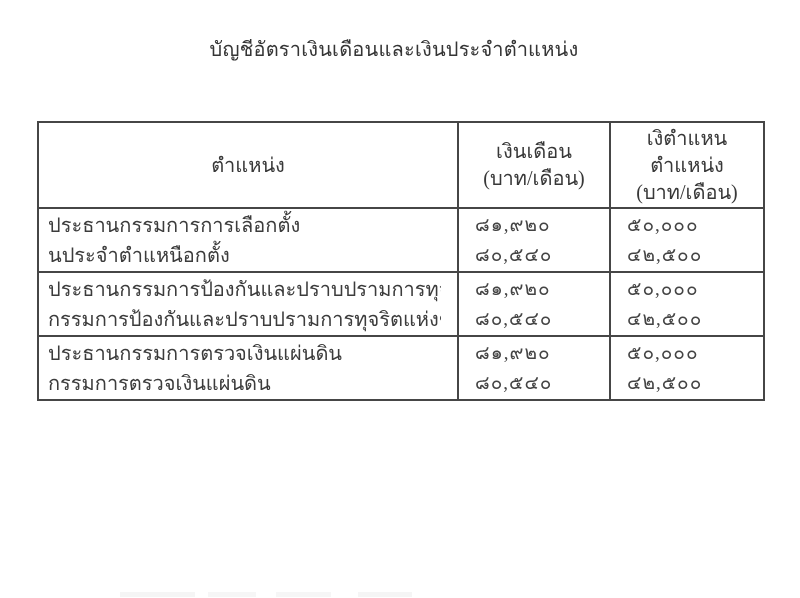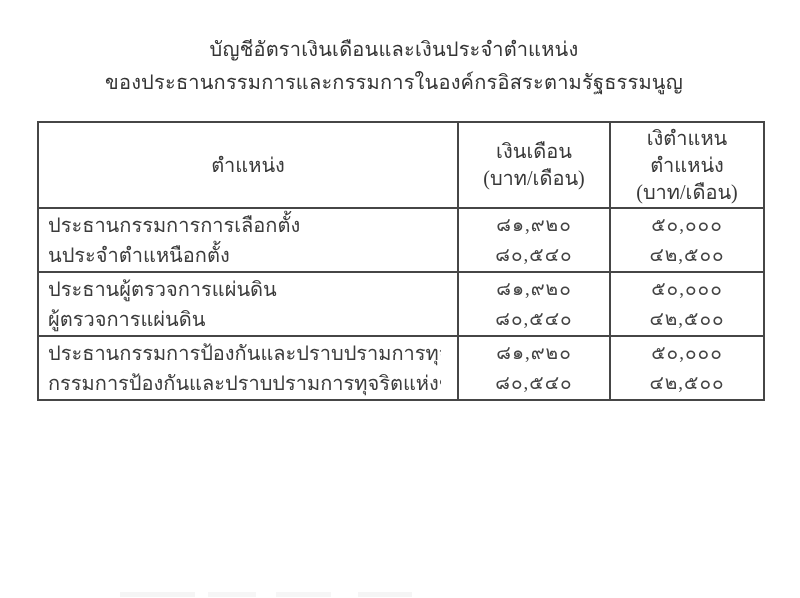--- a/index.html
+++ b/index.html
@@ -40,42 +40,41 @@
     vertical-align: middle;
   }
   col.c-pos  { width: 420px; }
   col.c-sal  { width: 152px; }
   col.c-alw  { width: 154px; }
   thead th { height: 86px; text-align: center; font-size: 20px; }
   th .h-line { line-height: 27px; color: #383838; }
   th.h-pos .h-line { line-height: 24px; }
   tbody td { height: 64px; font-size: 20px; padding: 1px 16px; }
   td.pos-cell { text-align: left; padding-left: 9px; }
-  td.num-cell { text-align: center; }
+  td.num-cell { }
   .cell-line { line-height: 30px; white-space: nowrap; overflow: hidden; color: #3c3c3c; }
   .num-line  { line-height: 30px; font-size: 19px; letter-spacing: 1px; color: #444444; }
   .remnant {
     position: absolute;
     top: 592px; left: 120px;
     width: 340px; height: 5px;
     background: linear-gradient(90deg,
       #f5f5f5 0 22%, #ffffff 22% 26%,
       #f6f6f6 26% 40%, #ffffff 40% 46%,
       #f6f6f6 46% 62%, #ffffff 62% 70%,
       #f5f5f5 70% 86%, #ffffff 86% 100%);
   }
 </style>
 </head>
 <body>
 
 <div class="page">
 
   <div class="doc-title">
     <div class="t-line">บัญชีอัตราเงินเดือนและเงินประจำตำแหน่ง</div>
-    <div class="t-line">ของประธานกรรมการและกรรมการในองค์กรอิสระตามรัฐธรรมนูญ</div>
   </div>
 
   <table class="salary-table">
     <colgroup>
         <col class="c-pos">
         <col class="c-sal">
         <col class="c-alw">
       </colgroup>
     <thead>
       <tr>
@@ -103,36 +102,36 @@
           <div class="num-line">๘๑,๙๒๐</div>
           <div class="num-line">๘๐,๕๔๐</div>
         </td>
         <td class="num-cell">
           <div class="num-line">๕๐,๐๐๐</div>
           <div class="num-line">๔๒,๕๐๐</div>
         </td>
       </tr>
       <tr>
         <td class="pos-cell">
-          <div class="cell-line">ประธานผู้ตรวจการแผ่นดิน</div>
-          <div class="cell-line">ผู้ตรวจการแผ่นดิน</div>
+          <div class="cell-line">ประธานกรรมการป้องกันและปราบปรามการทุจริตแห่งชาติ</div>
+          <div class="cell-line">กรรมการป้องกันและปราบปรามการทุจริตแห่งชาติ</div>
         </td>
         <td class="num-cell">
           <div class="num-line">๘๑,๙๒๐</div>
           <div class="num-line">๘๐,๕๔๐</div>
         </td>
         <td class="num-cell">
           <div class="num-line">๕๐,๐๐๐</div>
           <div class="num-line">๔๒,๕๐๐</div>
         </td>
       </tr>
       <tr>
         <td class="pos-cell">
-          <div class="cell-line">ประธานกรรมการป้องกันและปราบปรามการทุจริตแห่งชาติ</div>
-          <div class="cell-line">กรรมการป้องกันและปราบปรามการทุจริตแห่งชาติ</div>
+          <div class="cell-line">ประธานกรรมการตรวจเงินแผ่นดิน</div>
+          <div class="cell-line">กรรมการตรวจเงินแผ่นดิน</div>
         </td>
         <td class="num-cell">
           <div class="num-line">๘๑,๙๒๐</div>
           <div class="num-line">๘๐,๕๔๐</div>
         </td>
         <td class="num-cell">
           <div class="num-line">๕๐,๐๐๐</div>
           <div class="num-line">๔๒,๕๐๐</div>
         </td>
       </tr>

